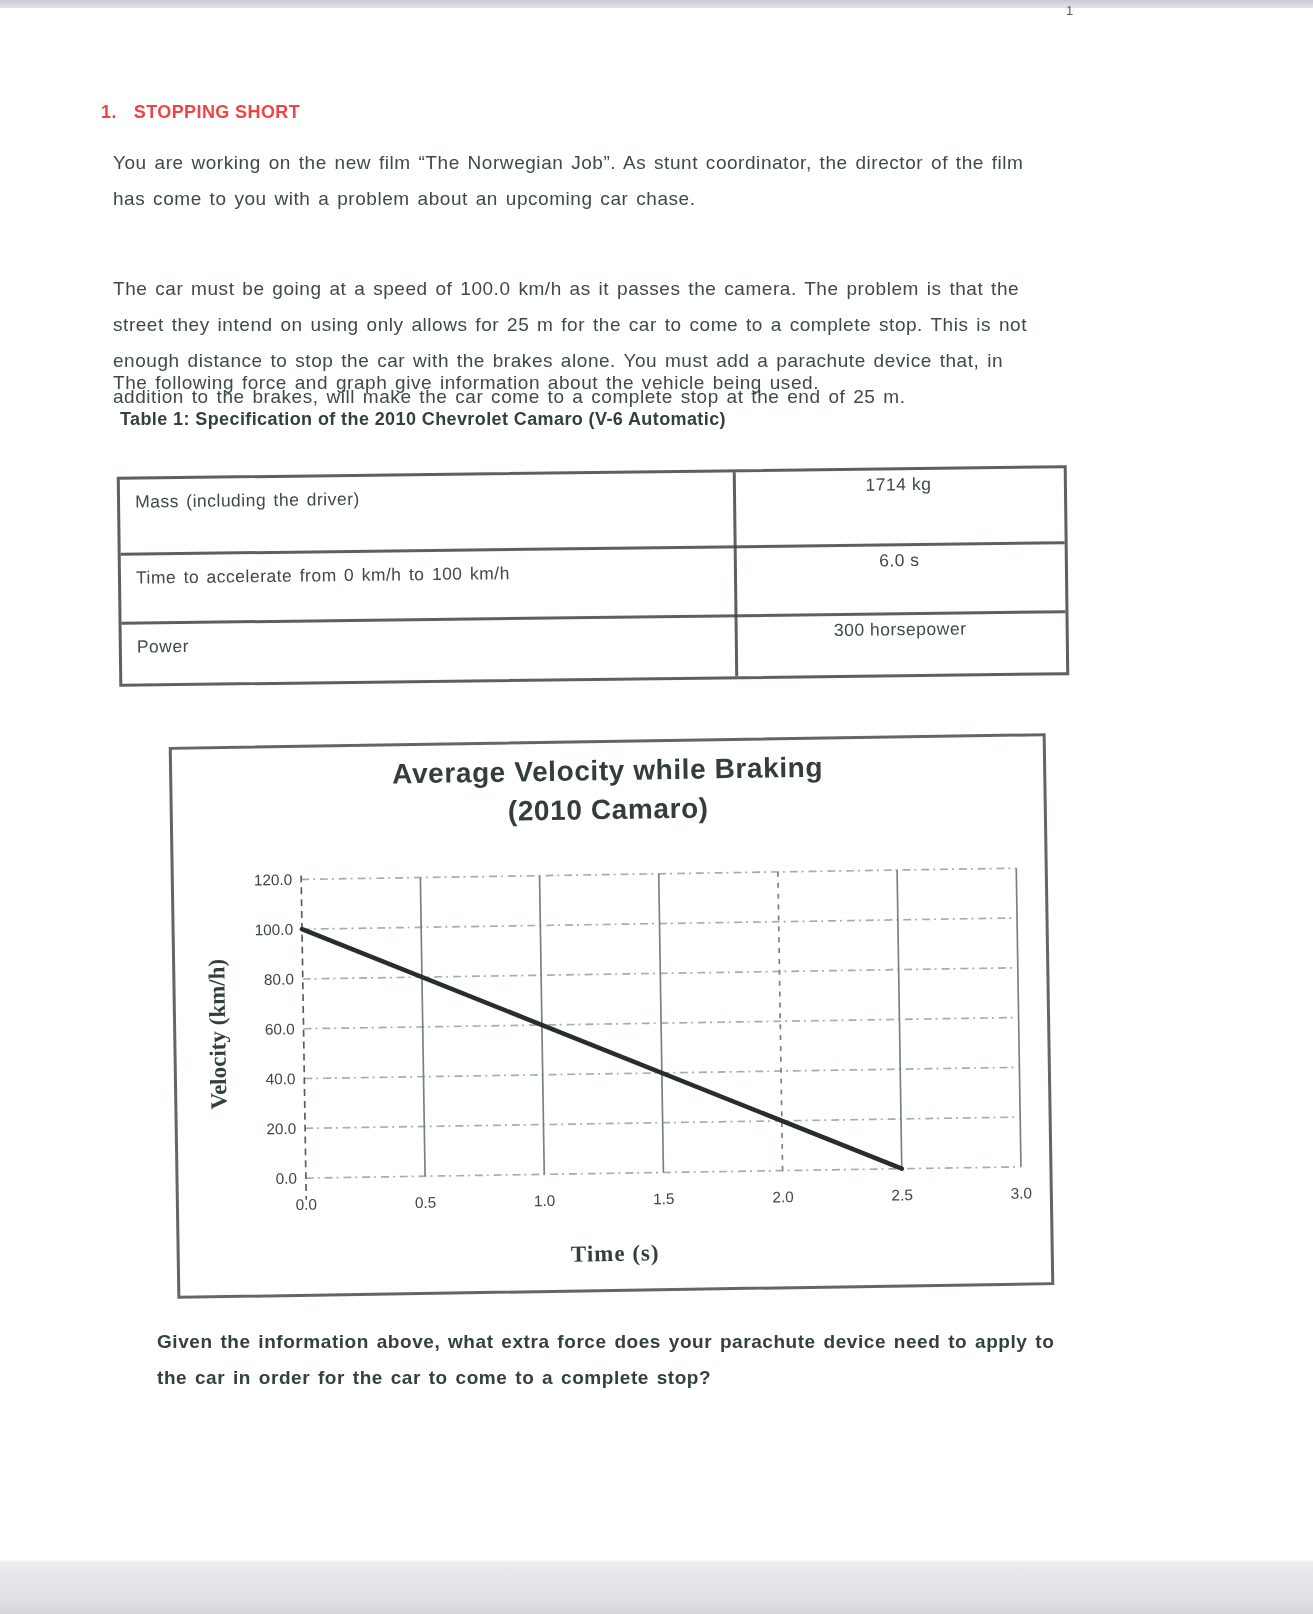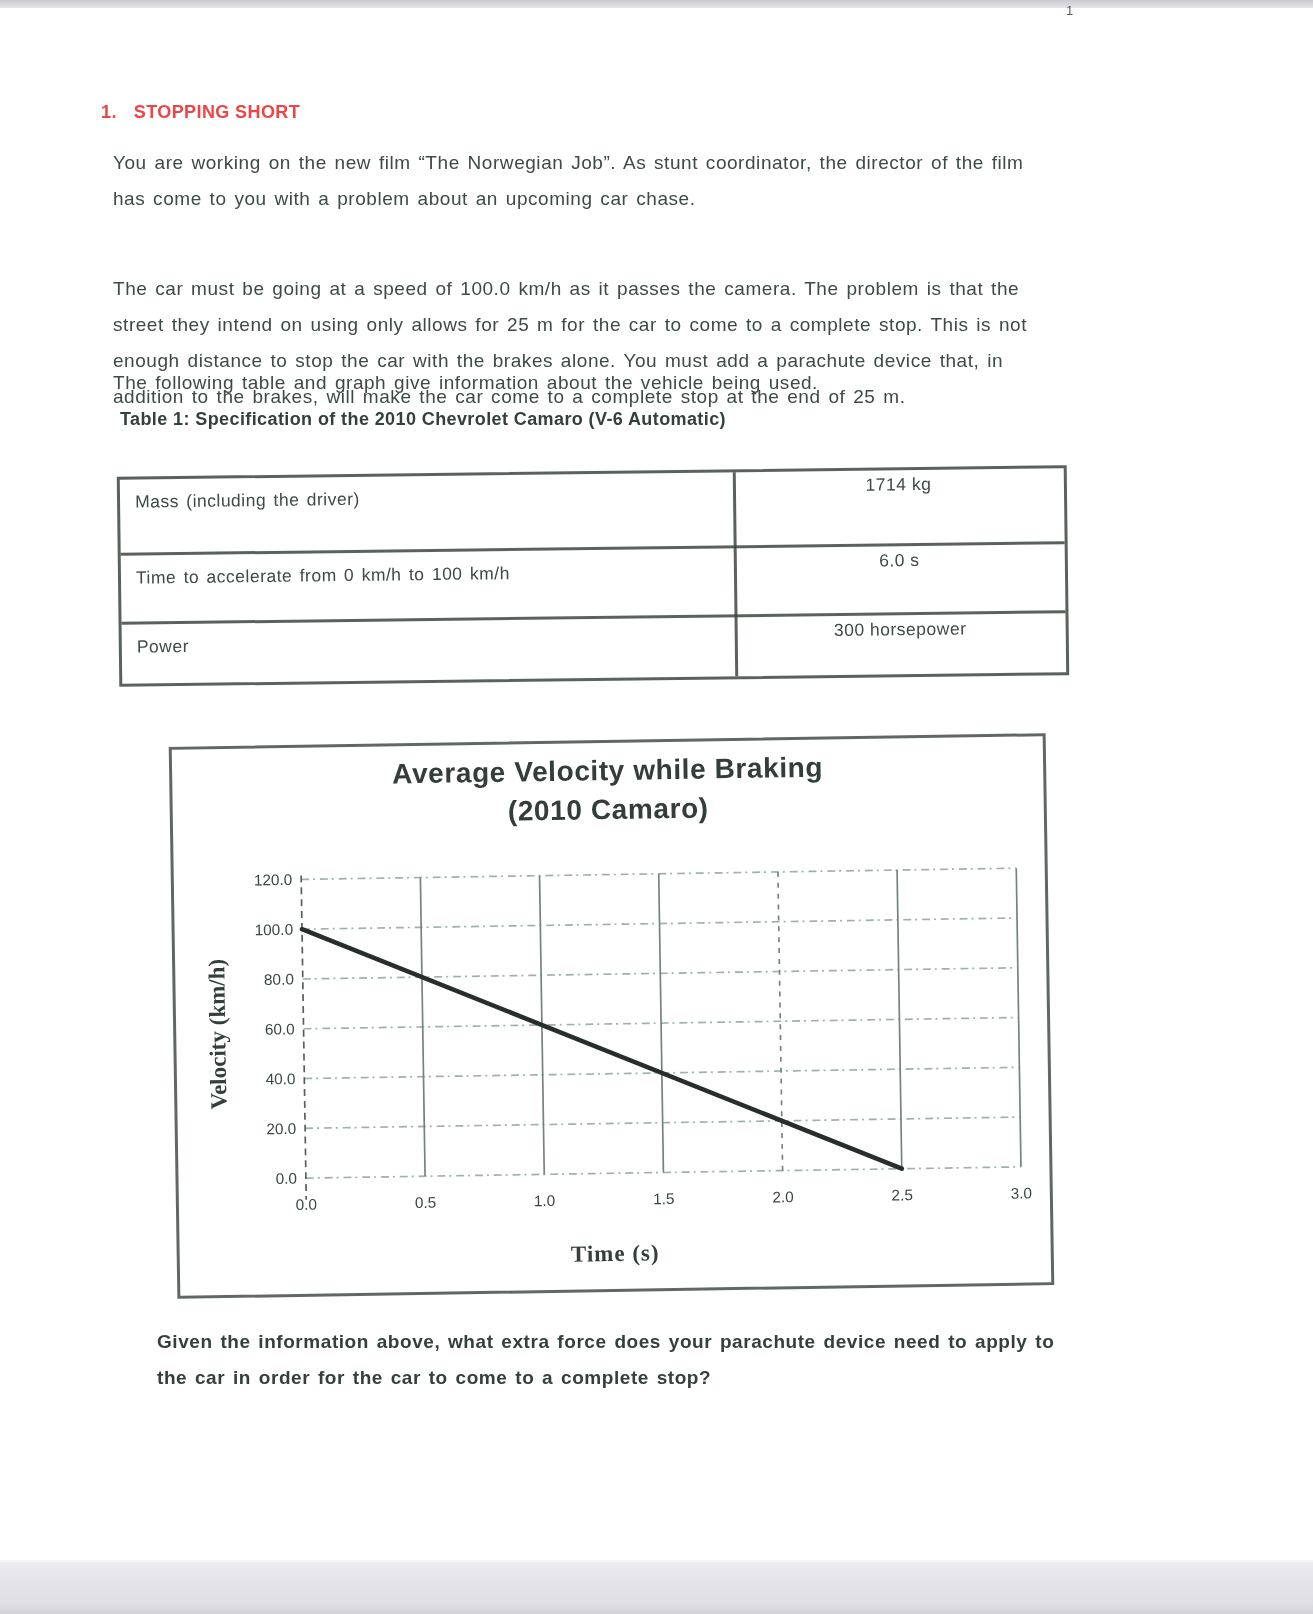--- a/index.html
+++ b/index.html
@@ -64,21 +64,21 @@
 <div class="abs page-number">1</div>
 
 <div class="abs doc">
 
   <div class="abs doc-heading">
     <span class="num">1.</span><span>STOPPING SHORT</span>
   </div>
 
   <div class="abs para p1">You are working on the new film “The Norwegian Job”. As stunt coordinator, the director of the film has come to you with a problem about an upcoming car chase.</div>
   <div class="abs para p2">The car must be going at a speed of 100.0 km/h as it passes the camera. The problem is that the street they intend on using only allows for 25 m for the car to come to a complete stop. This is not enough distance to stop the car with the brakes alone. You must add a parachute device that, in addition to the brakes, will make the car come to a complete stop at the end of 25 m.</div>
-  <div class="abs para p3">The following table and graph give information about the vehicle being used.</div>
+  <div class="abs para p3">The following force and graph give information about the vehicle being used.</div>
 
   <div class="abs table-caption">Table 1: Specification of the 2010 Chevrolet Camaro (V-6 Automatic)</div>
 
   <div class="abs spec-table">
     <div class="col-divider"></div>
     <div class="spec-row row-0">
       <div class="cell-label">Mass (including the driver)</div>
       <div class="cell-value">1714 kg</div>
     </div>
     <div class="spec-row row-1">

